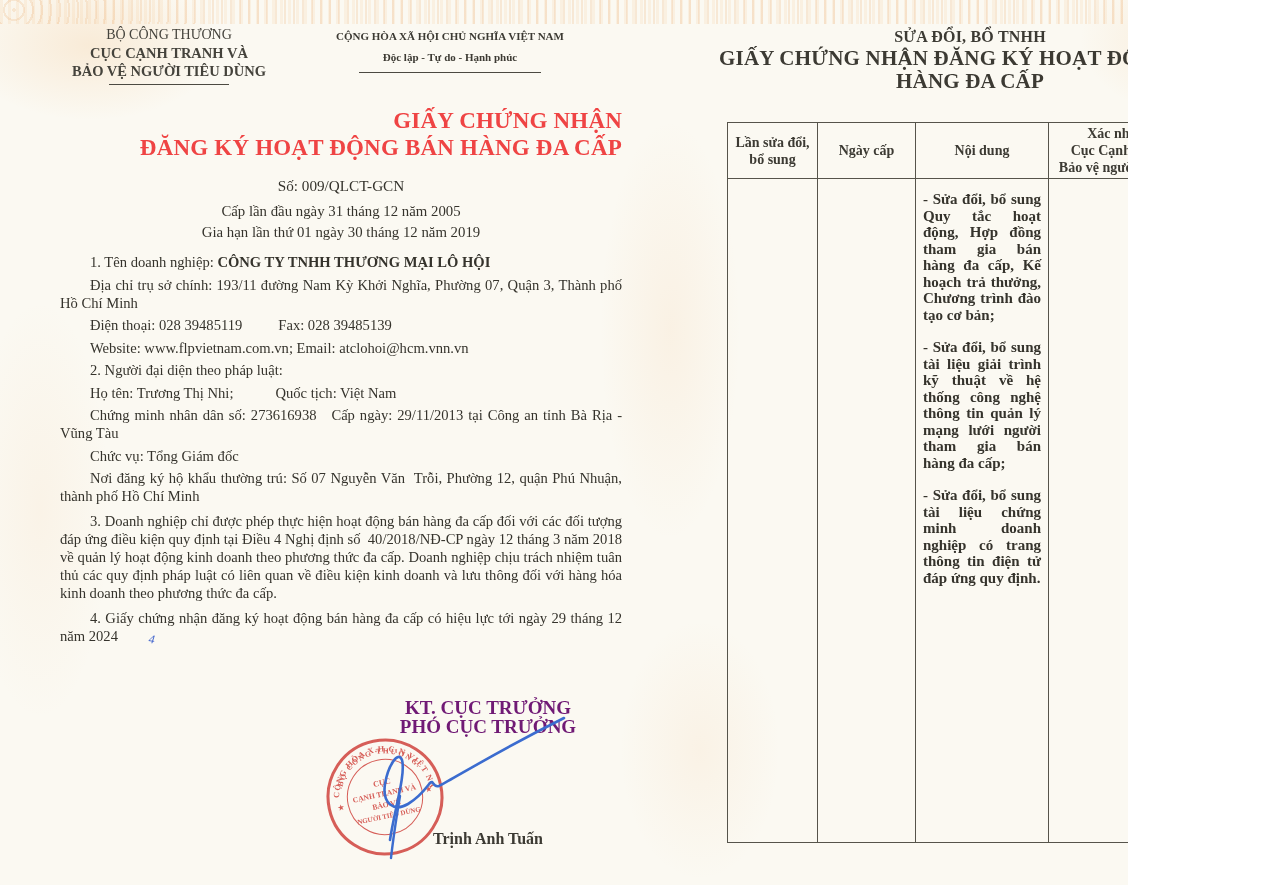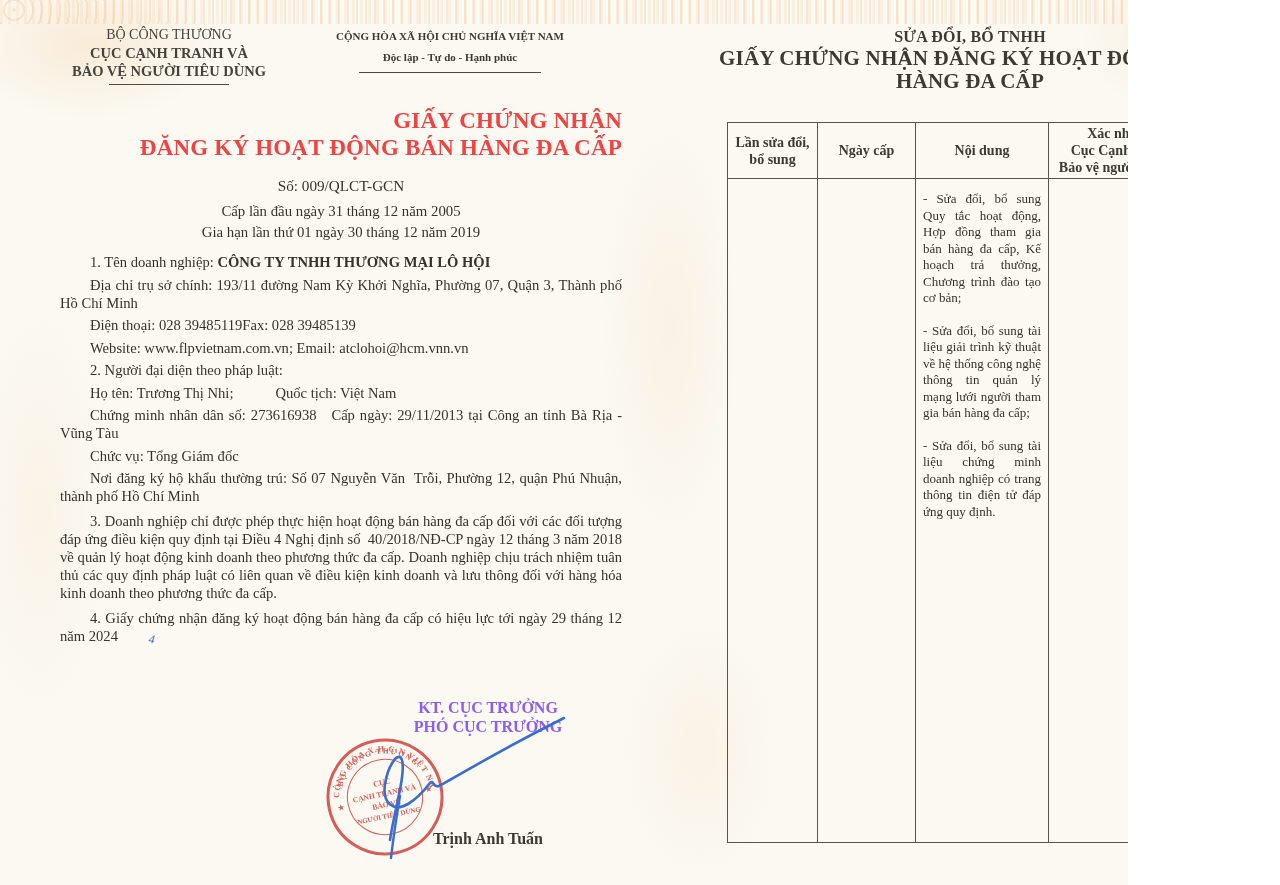--- a/index.html
+++ b/index.html
@@ -31,37 +31,37 @@
   .head-right{flex:1;text-align:center;font-size:11px;line-height:21px;font-weight:bold;color:#3c3a33;}
   .rule{border-bottom:1.4px solid #4c4a42;height:0;margin:4px auto 0;}
   .w120{width:120px;}
   .w182{width:182px;}
   .title{margin-top:20px;text-align:right;font-weight:bold;font-size:23px;line-height:27px;color:#ef4444;letter-spacing:.2px;}
   .title.first{margin-top:22px;}
   .cline{text-align:center;font-size:14.8px;line-height:21px;}
   .cline.num{margin-top:14px;font-size:15.2px;}
   .para{margin:4.5px 0 0;font-size:14.6px;line-height:18px;text-indent:30px;}
   .just{text-align:justify;}
-  .gap{font-family:Liberation Serif, serif;}
+  .gap{margin-left:36px;font-family:Liberation Serif, serif;}
   .gap2{margin-left:42px;}
   .ink{color:#3f63cc;font-size:12px;font-style:italic;display:inline-block;transform:rotate(8deg);margin-left:1px;}
-  .sig-block{position:absolute;left:278px;top:672px;width:300px;text-align:center;font-weight:bold;font-size:16px;line-height:19px;color:#8b5cf6;}
+  .sig-block{position:absolute;left:278px;top:672px;width:300px;text-align:center;font-weight:bold;font-size:19px;line-height:19px;color:#701a75;}
   .sig-name{position:absolute;left:278px;top:804px;width:300px;text-align:center;font-weight:bold;font-size:16px;color:#3c3a33;}
   .stamp-main{position:absolute;left:264px;top:710px;width:122px;height:122px;transform:rotate(-12deg);opacity:.85;}
   .signature-svg{position:absolute;left:272px;top:682px;width:250px;height:160px;}
 
   .page-right{position:absolute;left:690px;top:26px;width:560px;}
   .rtitle{text-align:center;font-weight:bold;color:#3c3a33;letter-spacing:.2px;}
   .rtitle.l1{font-size:16px;line-height:21px;}
   .rtitle.l2{font-size:21px;line-height:23px;}
   .amend-table{position:absolute;left:37px;top:96px;width:480px;height:721px;border-collapse:collapse;table-layout:fixed;}
   .amend-table th,.amend-table td{border:1.6px solid #56544b;padding:0;}
   .amend-table th{font-size:14px;line-height:17px;font-weight:bold;white-space:pre-line;vertical-align:middle;height:50px;padding:2px 1px;color:#3c3a33;}
   .amend-table td{vertical-align:top;}
-  .content-cell p{margin:16px 0 11px;padding:0 7px;font-size:13px;line-height:16.5px;text-align:justify;}
+  .content-cell p{margin:16px 0 11px;padding:0 7px;font-size:15px;line-height:16.5px;text-align:justify;font-weight:bold;}
   .content-cell p:first-child{margin-top:12px;}
 
   .edge-stamp{position:absolute;pointer-events:none;}
   .es1{left:1236px;top:144px;width:124px;height:124px;opacity:.66;transform:rotate(14deg);}
   .es2{left:1228px;top:298px;width:134px;height:134px;opacity:.78;transform:rotate(-6deg);}
   .es3{left:1226px;top:422px;width:134px;height:134px;opacity:.85;transform:rotate(-8deg);}
   svg text{font-family:"Liberation Serif","DejaVu Serif",serif;}
 </style>
 </head>
 <body>

